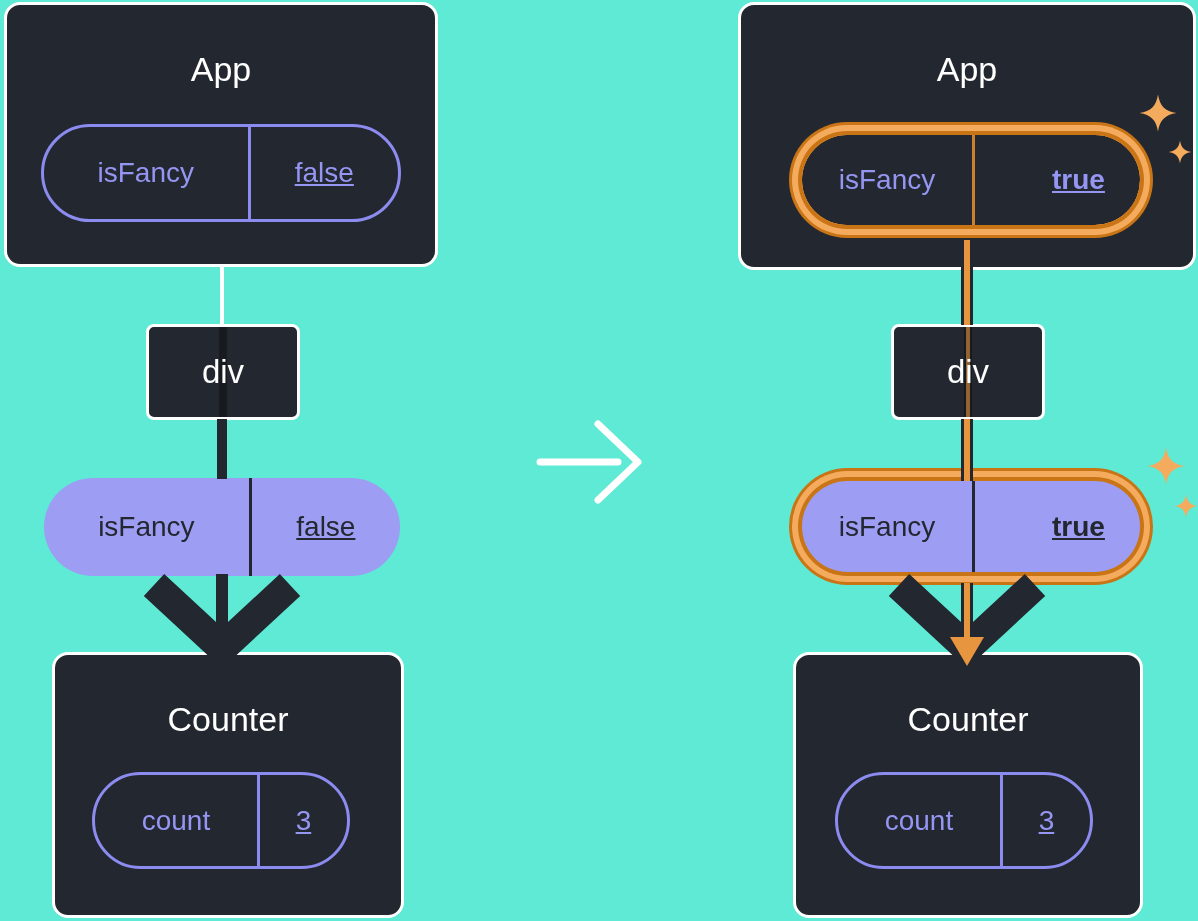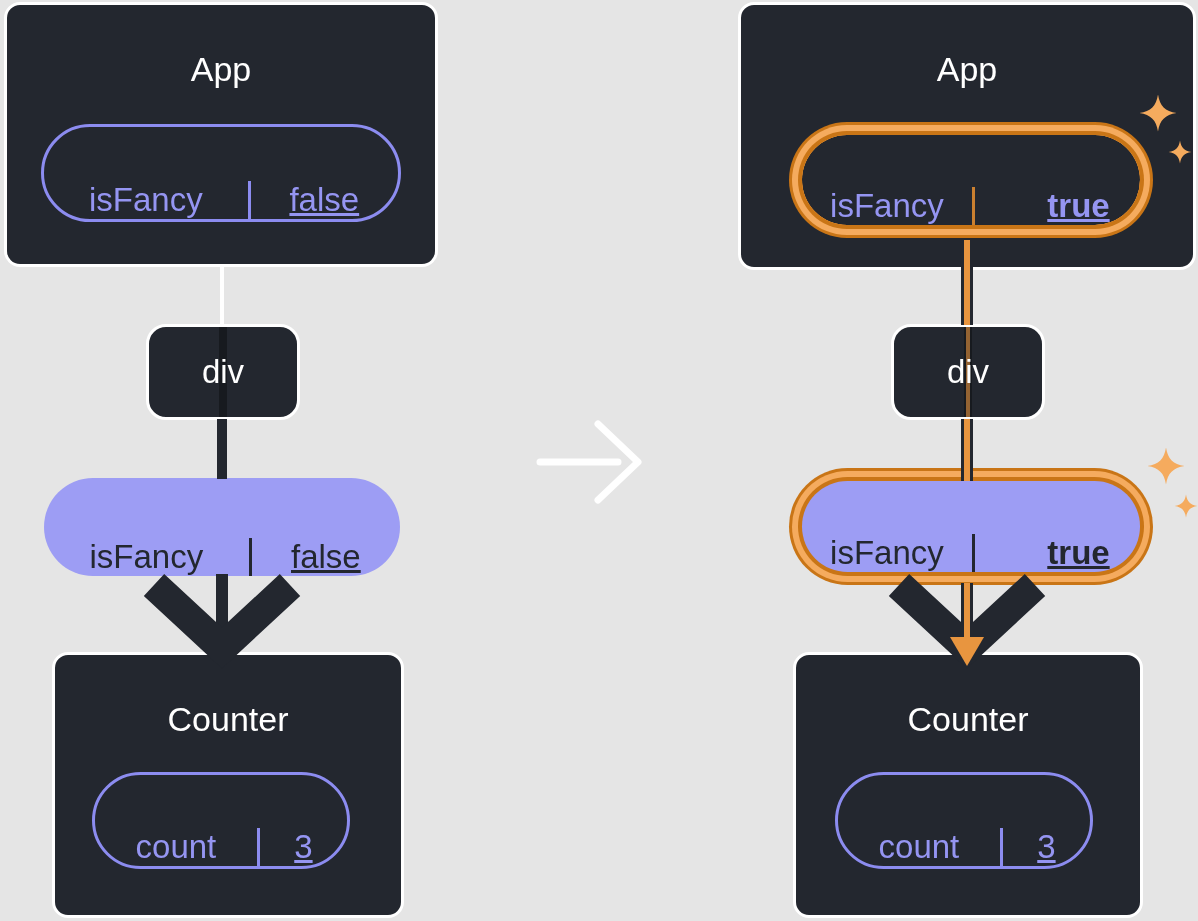--- a/index.html
+++ b/index.html
@@ -1,25 +1,25 @@
 <!DOCTYPE html>
 <html><head>
 <meta charset="utf-8">
 <style>
   html,body{margin:0;padding:0;background:#3E4F5B;}
-  .canvas{position:relative;width:1198px;height:921px;background:#e5e5e5;
+  .canvas{position:relative;width:1198px;height:921px;background:#5eead4;
           font-family:"Liberation Sans",sans-serif;overflow:hidden;}
   .card{position:absolute;background:#23272F;border:3px solid #FFFFFF;border-radius:16px;box-sizing:border-box;}
   .card-title{position:absolute;left:0;width:100%;text-align:center;color:#FFFFFF;font-size:34px;font-weight:500;}
-  .node{position:absolute;background:#23272F;border:3px solid #FFFFFF;border-radius:20px;box-sizing:border-box;
+  .node{position:absolute;background:#23272F;border:3px solid #FFFFFF;border-radius:8px;box-sizing:border-box;
         display:flex;align-items:center;justify-content:center;color:#FFFFFF;font-size:33px;font-weight:500;overflow:hidden;}
   .stripe{position:absolute;top:0;bottom:0;left:50%;}
   .stripe.dark{width:8px;margin-left:-4px;background:rgba(0,0,0,.32);}
   .stripe.orange{width:4px;margin-left:-2px;background:rgba(232,149,63,.6);}
-  .pill{position:absolute;display:flex;border-radius:999px;box-sizing:border-box;font-size:33px;align-items:flex-end;}
+  .pill{position:absolute;display:flex;border-radius:999px;box-sizing:border-box;font-size:28px;}
   .pill .cell{display:flex;align-items:center;justify-content:center;}
   .pill .cell.name{width:58%;}
   .pill .cell.value{width:42%;text-decoration:underline;}
   .pill.wide-name .cell.name{width:65%;}
   .pill.wide-name .cell.value{width:35%;}
   .pill.outline{border:3px solid #8C8CF0;color:#9595F2;}
   .pill.outline .cell.name{border-right:3px solid #8C8CF0;}
   .pill.filled{background:#9D9DF4;color:#23272F;}
   .pill.filled .cell.name{border-right:3px solid #23272F;}
   .pill.hl{box-shadow:0 0 0 4px #C97516,0 0 0 10px #F5AB5E,0 0 0 13px #C97516;}

